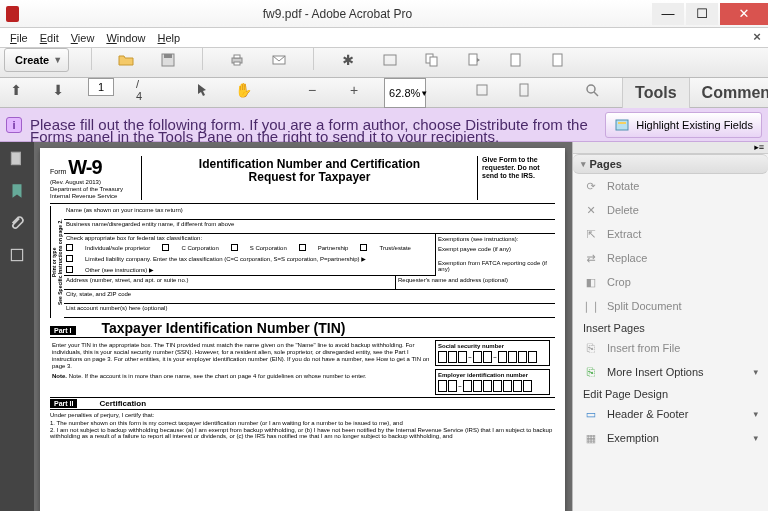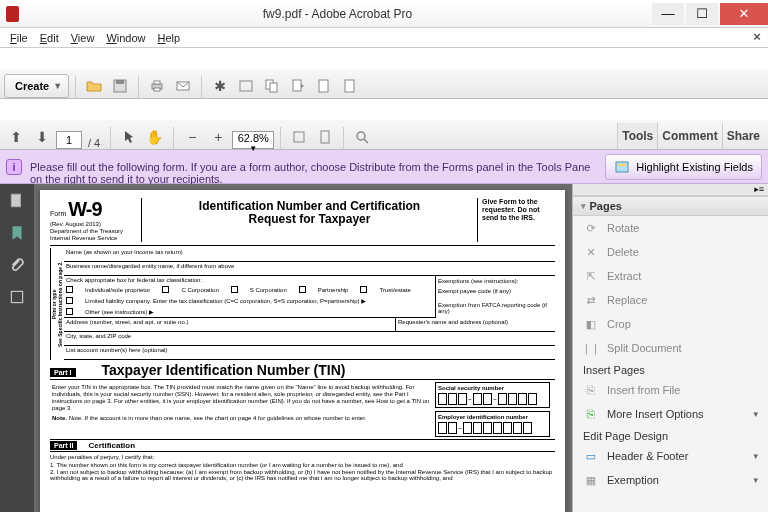--- a/index.html
+++ b/index.html
@@ -8,32 +8,32 @@
 .titlebar .pdf-icon { width: 13px; height: 16px; background: #b22; border-radius: 2px; margin: 0 6px; }
 .titlebar .title { flex: 1; text-align: center; color: #333; font-size: 12px; }
 .winbtns { display: flex; }
 .winbtn { width: 32px; height: 22px; display: flex; align-items: center; justify-content: center; font-size: 13px; background:#eee; margin-left:2px;}
 .winbtn.close { background: #d9534f; color: #fff; width:48px;}
 .menubar { height: 20px; background: #fff; border-bottom: 1px solid #ccc; display: flex; align-items: center; padding: 0 4px; }
 .menubar span { padding: 2px 6px; font-size: 11px; color: #222; }
 .menubar span u{text-decoration:underline}
 .menubar .spacer { flex: 1; }
 .menubar .mini-close { width:14px;height:14px;font-size:13px;color:#555;text-align:center;line-height:12px;font-weight:bold;}
-.toolbar1, .toolbar2 { height: 30px; background: linear-gradient(#f8f8f8,#e8e8e8); border-bottom: 1px solid #bbb; display: flex; align-items: flex-end; padding: 0 4px; gap: 2px; margin-top: 21px; }
+.toolbar1, .toolbar2 { height: 30px; background: linear-gradient(#f8f8f8,#e8e8e8); border-bottom: 1px solid #bbb; display: flex; align-items: flex-start; padding: 0 4px; gap: 18px; }
 .tbtn { min-width: 24px; height: 24px; border: 1px solid transparent; border-radius: 3px; display: flex; align-items: center; justify-content: center; color: #555; font-size: 14px; padding: 0 2px; }
 .tbtn svg{width:16px;height:16px;}
 .create-btn { display: flex; align-items: center; gap: 4px; padding: 2px 6px; height: 24px; border: 1px solid #bbb; border-radius: 3px; background: linear-gradient(#fdfdfd,#e8e8e8); font-size: 11px; font-weight: bold; }
 .sep { width: 1px; height: 22px; background: #ccc; margin: 0 4px; }
 .page-input { width: 26px; height: 18px; border: 1px solid #999; text-align: center; font-size: 11px; }
-.zoom-box { width: 42px; height: 18px; border: 1px solid #999; font-size: 11px; padding: 0 4px; display:flex;align-items:center;justify-content:space-between;background:#fff;flex-direction:column;}
+.zoom-box { width: 42px; height: 18px; border: 1px solid #999; font-size: 11px; padding: 14px 4px; display:flex;align-items:center;justify-content:space-between;background:#fff;}
 .toolbar2 .right { margin-left: auto; display: flex; align-items: center; gap:0;}
-.rightlink { padding: 6px 4px; font-size: 12px; font-weight: bold; color: #444; border-left:1px solid #ccc;}
+.rightlink { padding: 6px 12px; font-size: 16px; font-weight: bold; color: #444; border-left:1px solid #ccc;}
 .formbar { height: 34px; background: #e8d4f5; display: flex; align-items: center; padding: 0 6px; border-bottom:1px solid #c9a8dd;}
 .formbar .info-icon{width:16px;height:16px;border-radius:3px;background:#e3b6ff;border:1px solid #a060c9;color:#7030a0;font-weight:bold;text-align:center;line-height:14px;margin-right:8px;}
-.formbar .msg{flex:1;color:#4b2a6a;font-size:11px;line-height:12px;margin-top:12px;}
+.formbar .msg{flex:1;color:#4b2a6a;font-size:15px;line-height:12px;margin-top:12px;}
 .formbar .hl-btn{display:flex;align-items:center;gap:6px;padding:4px 8px;background:linear-gradient(#fff,#e8d4f5);border:1px solid #c9a8dd;border-radius:3px;font-size:11px;}
 .main { display: flex; height: 369px; }
 .sidebar { width: 34px; background: #444; display: flex; flex-direction: column; align-items: center; padding-top: 8px; gap: 14px; }
 .sidebar .sicon{width:18px;height:18px;color:#ccc;display:flex;align-items:center;justify-content:center;}
 .docview { flex: 1; background: #6b6b6b; overflow: hidden; position: relative; padding: 6px; }
 .page { background: #fff; width: 525px; min-height: 540px; box-shadow: 0 2px 5px rgba(0,0,0,.4); padding: 8px 10px; font-size: 7px; color: #000; }
 .w9-head{display:flex;border-bottom:1.5px solid #000;padding-bottom:3px;margin-bottom:2px;}
 .w9-left{width:92px;border-right:1px solid #000;padding-right:4px;}
 .w9-form{font-size:7px;}
 .w9-big{font-size:20px;font-weight:bold;letter-spacing:-1px;}
@@ -50,21 +50,21 @@
 .exem{width:120px;border-left:.5px solid #000;padding:2px;font-size:6px;}
 .part-h{background:#000;color:#fff;font-weight:bold;font-size:7px;padding:1px 4px;display:inline-block;}
 .part-row{display:flex;align-items:stretch;}
 .part-text{flex:1;font-size:6px;padding:2px;line-height:7px;}
 .ssn-box{width:115px;border:.8px solid #000;padding:2px;font-size:6px;font-weight:bold;}
 .ssn-cells{display:flex;gap:1px;margin-top:2px;}
 .ssn-cell{width:9px;height:12px;border:.5px solid #000;}
 .ssn-dash{width:4px;text-align:center;line-height:12px;}
 .rpane { width: 196px; background: #f4f4f4; border-left: 1px solid #bbb; display: flex; flex-direction: column; overflow:hidden;}
 .rpane-top{height:12px;background:#e8e8e8;border-bottom:1px solid #ccc;display:flex;justify-content:flex-end;padding:0 4px;}
-.rsection-h{background:linear-gradient(#efefef,#dedede);border-top:1px solid #ccc;border-bottom:1px solid #ccc;padding:3px 8px;font-size:11px;font-weight:bold;color:#333;display:flex;align-items:center;}
+.rsection-h{background:linear-gradient(#efefef,#dedede);border-top:1px solid #ccc;border-bottom:1px solid #ccc;padding:3px 8px;font-size:11px;font-weight:bold;color:#333;display:flex;align-items:center;border-radius:6px;}
 .rsection-h::before{content:"▾";margin-right:4px;color:#888;font-size:9px;}
 .ritem{display:flex;align-items:center;gap:8px;padding:4px 10px;font-size:11px;color:#888;}
 .ritem.active{color:#333;}
 .ritem .ri-icon{width:16px;height:16px;display:flex;align-items:center;justify-content:center;color:#999;}
 .ritem .chev{margin-left:auto;color:#666;font-size:9px;}
 .rlabel{padding:4px 10px 2px;font-size:11px;font-weight:normal;color:#333;}
 </style>
 </head>
 <body>
 
@@ -335,21 +335,21 @@
                 <div class="ssn-cell"></div>
                 <div class="ssn-cell"></div>
                 <div class="ssn-cell"></div>
                 <div class="ssn-cell"></div>
               </div>
           </div>
         </div>
       </div>
       <div style="border-bottom:1.5px solid #000;border-top:1.5px solid #000;margin:2px 0;padding:1px 0">
         <span class="part-h">Part II</span>
-        <b style="font-size:8px;margin-left:9px">Certification</b>
+        <b style="font-size:8px;margin-left:20px">Certification</b>
       </div>
       <div style="font-size:6px">Under penalties of perjury, I certify that:</div>
       <div style="font-size:6px;margin-top:2px">1.  The number shown on this form is my correct taxpayer identification number (or I am waiting for a number to be issued to me), and</div>
       <div style="font-size:6px;margin-top:1px">2.  I am not subject to backup withholding because: (a) I am exempt from backup withholding, or (b) I have not been notified by the Internal Revenue Service (IRS) that I am subject to backup withholding as a result of a failure to report all interest or dividends, or (c) the IRS has notified me that I am no longer subject to backup withholding, and</div>
     </div>
   </div>
 
   <div class="rpane">
     <div class="rpane-top">
         <span style="font-size:9px">▸≡</span>

